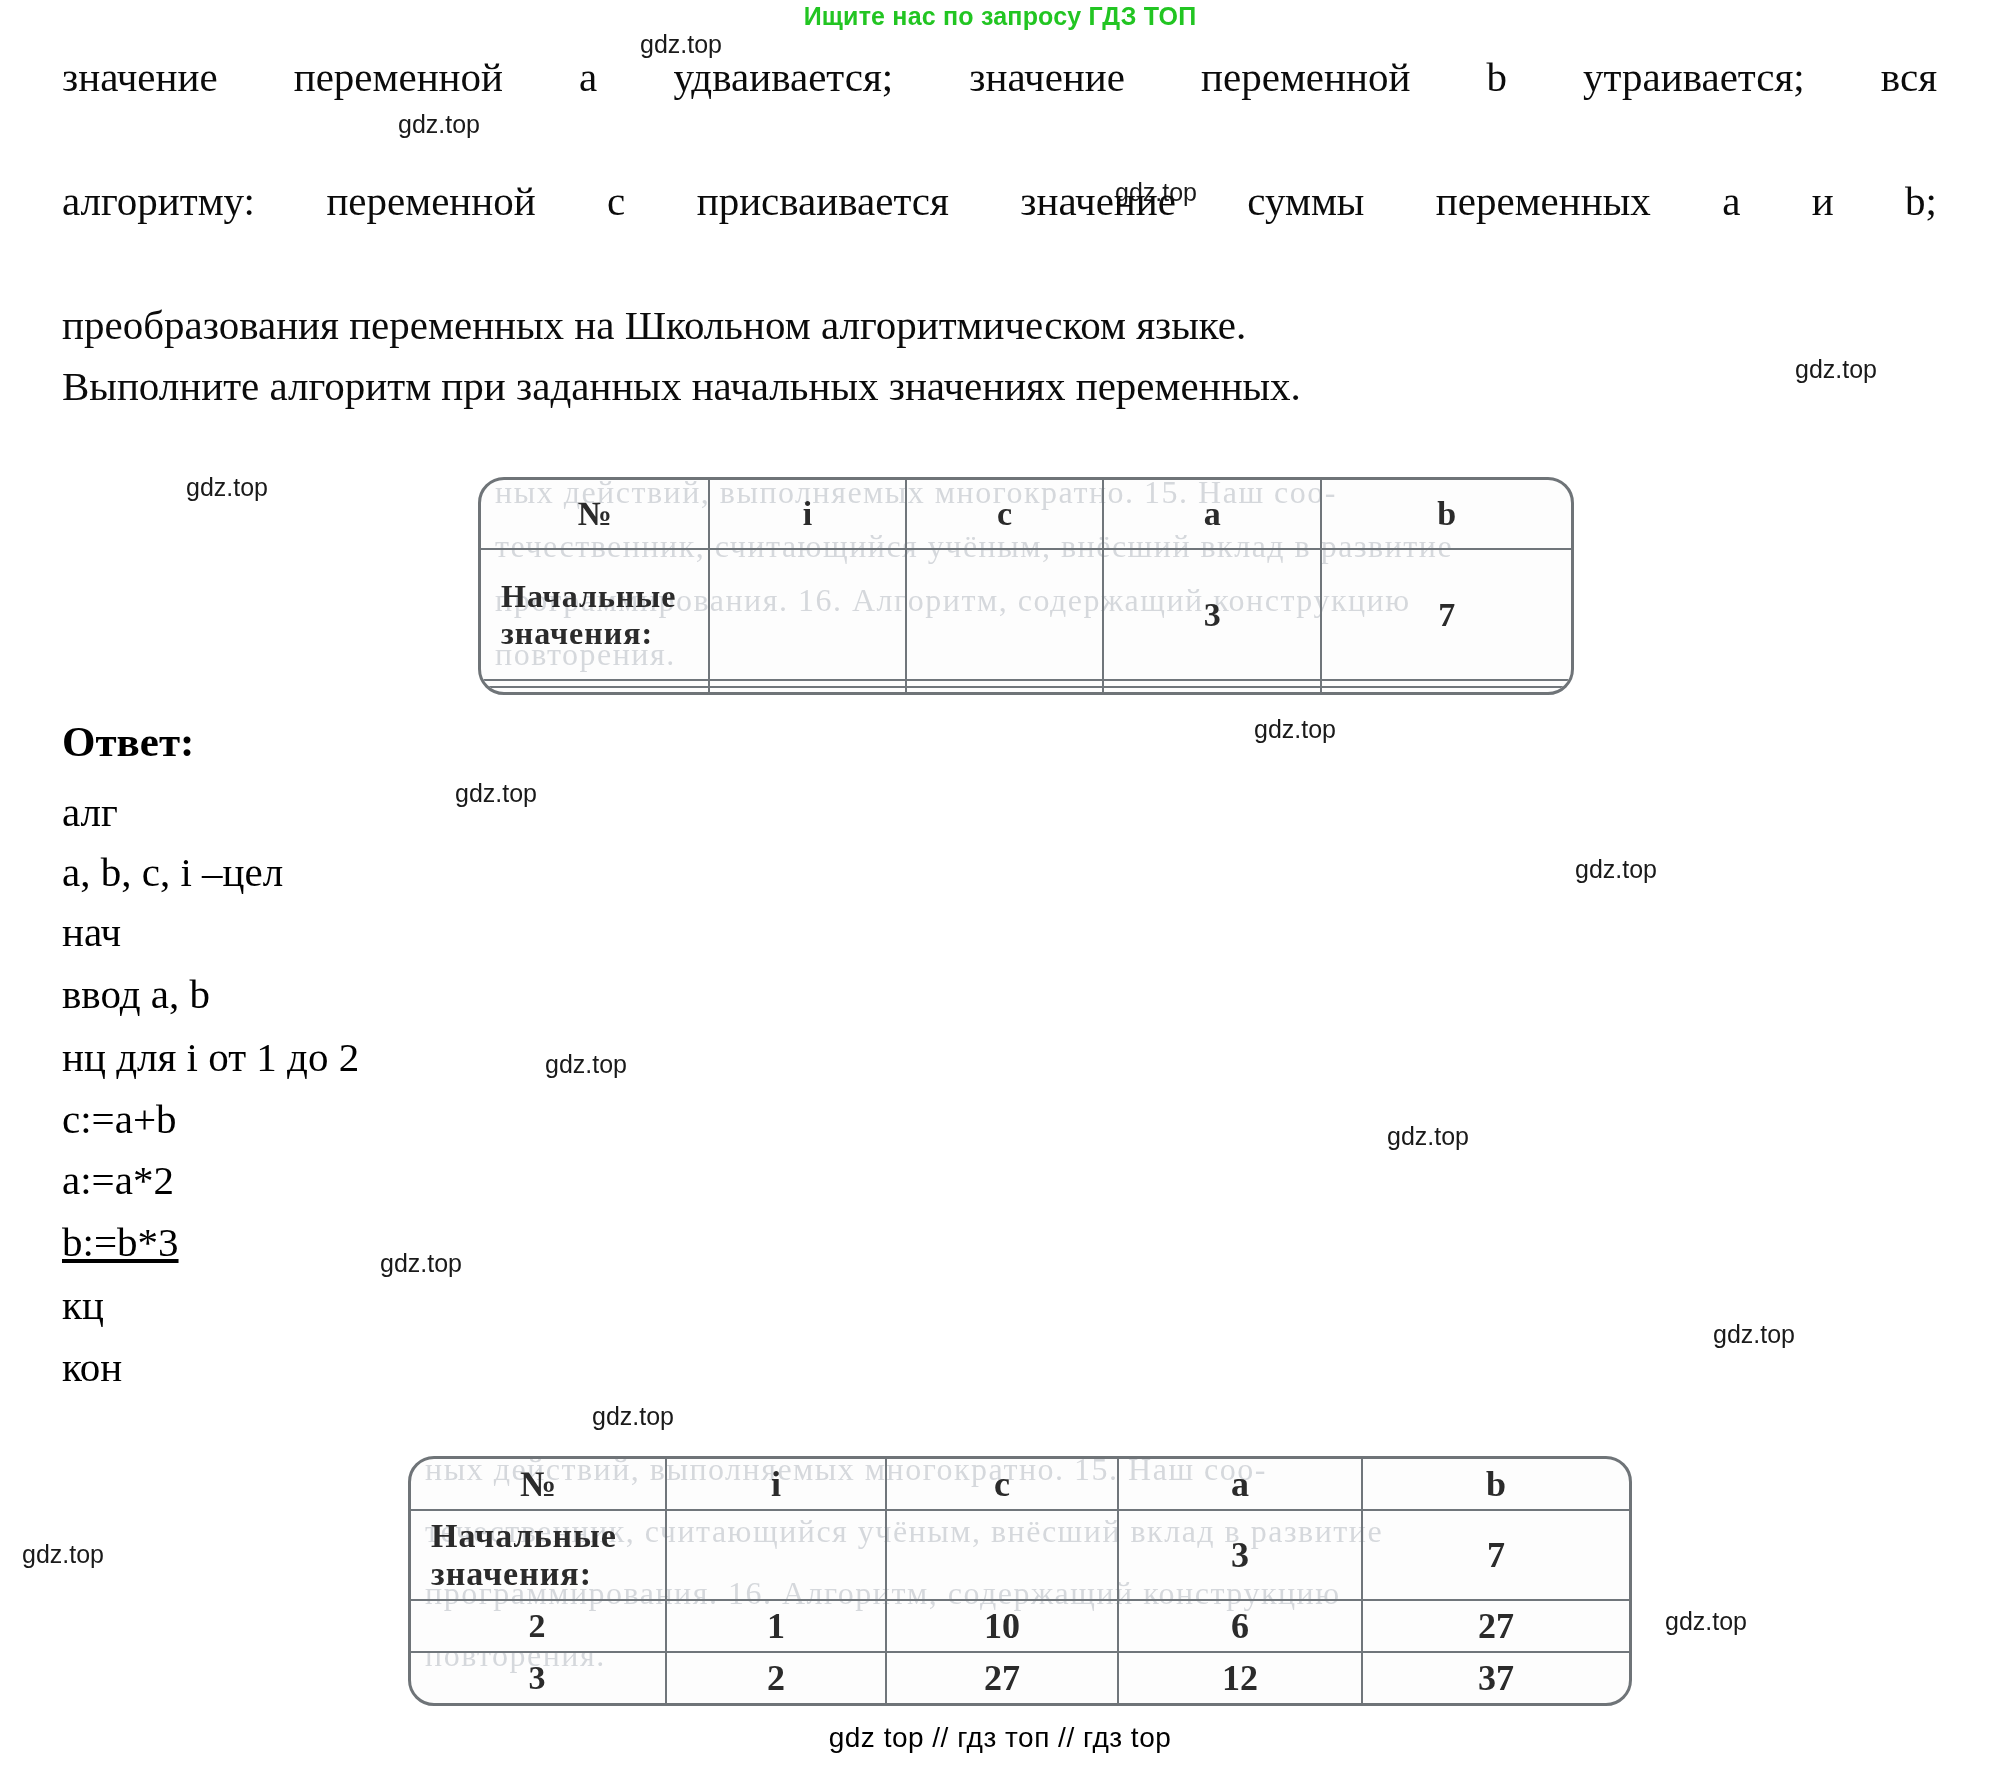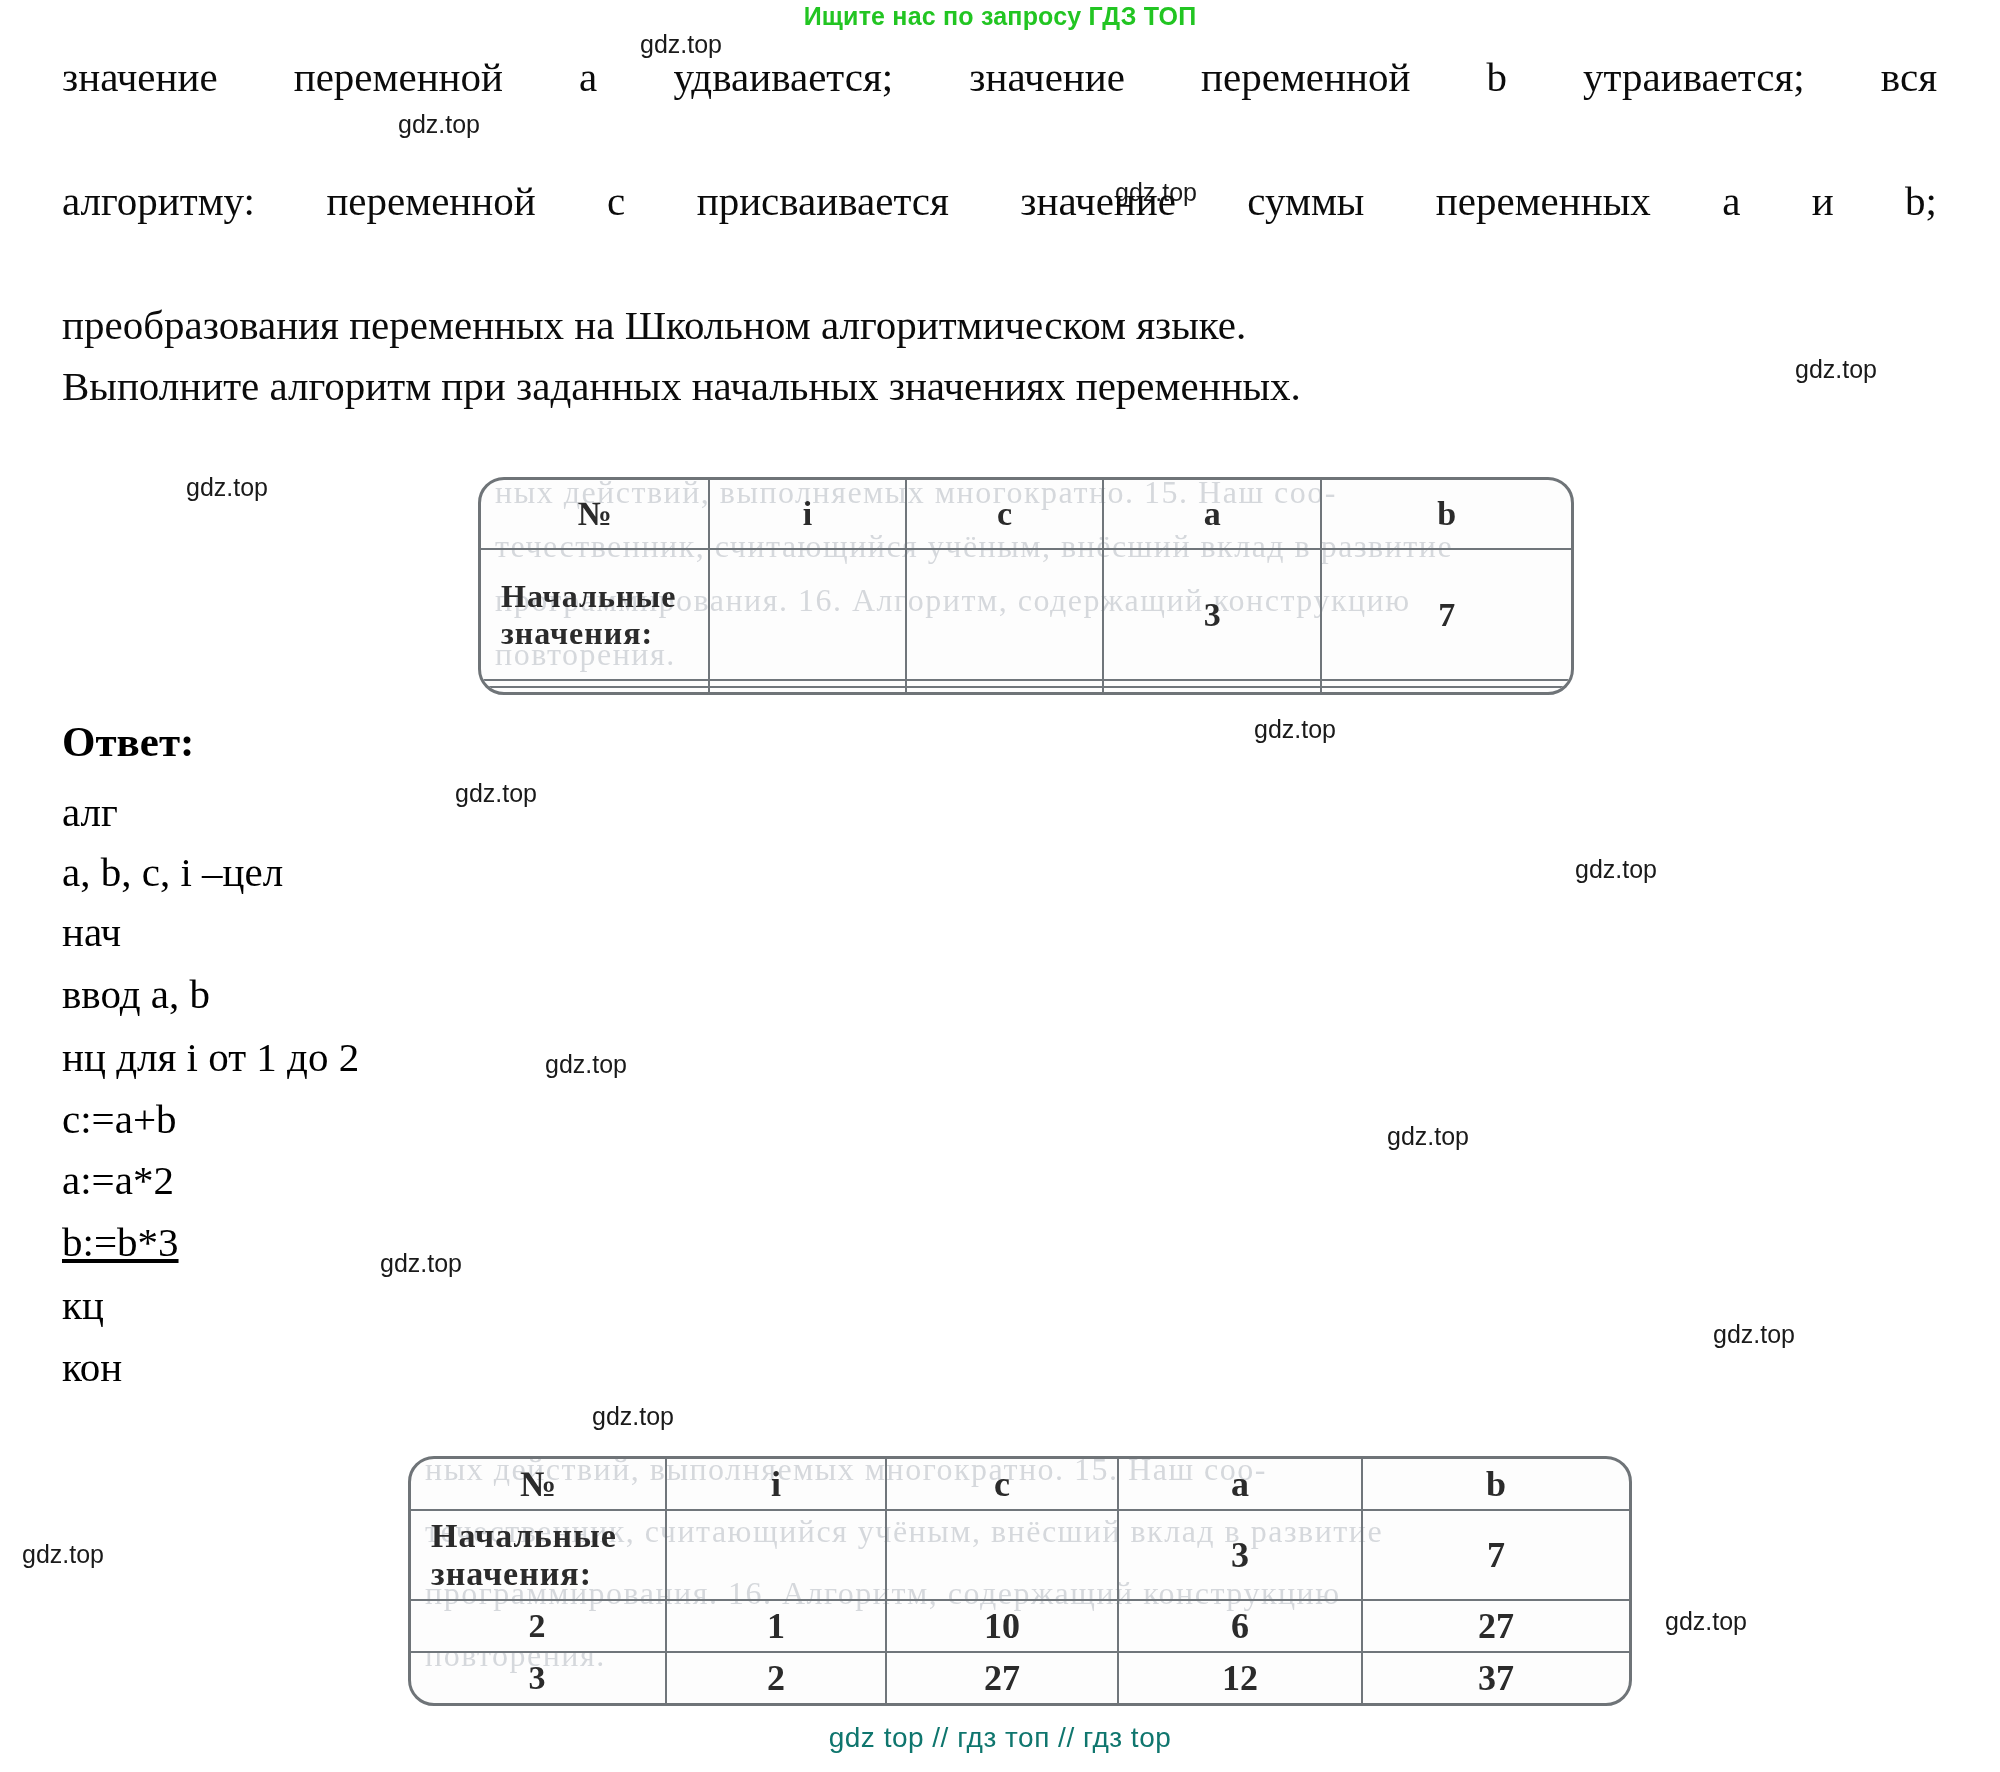--- a/index.html
+++ b/index.html
@@ -290,13 +290,13 @@
       <td class="lbl" style="text-align:center;padding-left:0">3</td>
       <td>2</td>
       <td>27</td>
       <td>12</td>
       <td>37</td>
     </tr>
   </tbody>
     </table>
 </div>
 
-<div id="footer-link" style="color: #0f766e;">gdz top  //  гдз топ  //  гдз top</div>
+<div id="footer-link" style="color: #000000;">gdz top  //  гдз топ  //  гдз top</div>
 
 </body></html>

